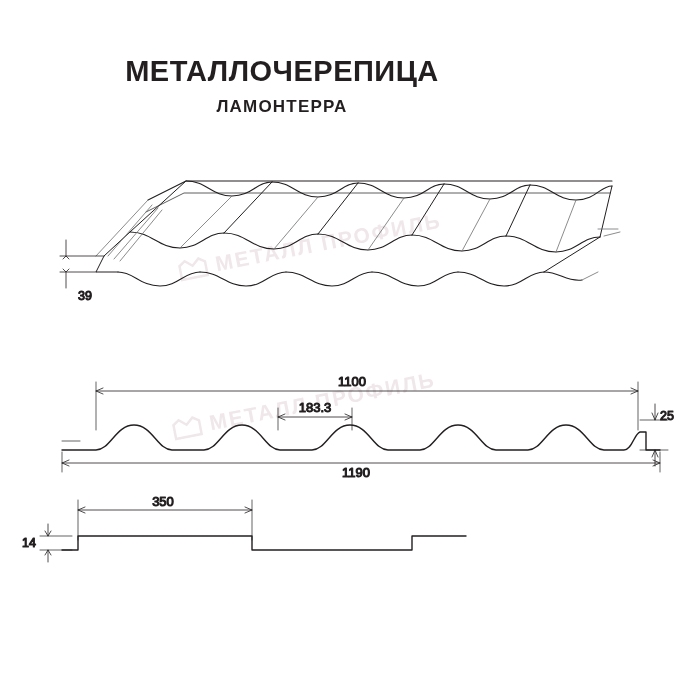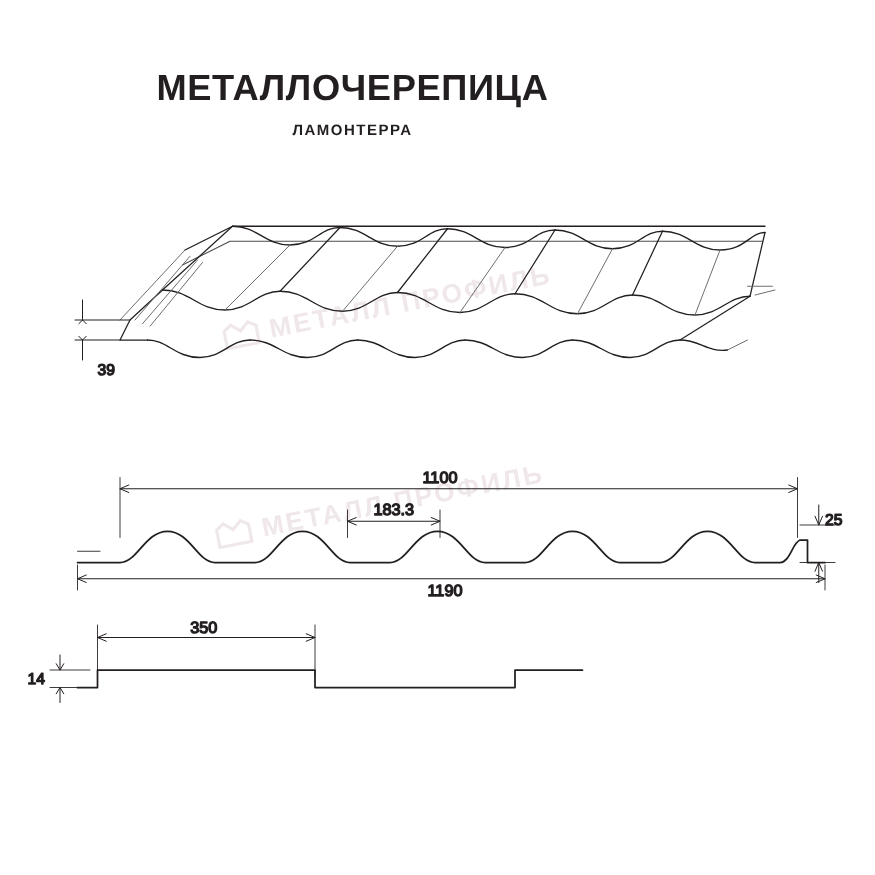--- a/index.html
+++ b/index.html
@@ -28,21 +28,21 @@
   }
   .title {
     font-size: 29px;
     font-weight: bold;
     letter-spacing: 0.5px;
     color: #231f20;
     line-height: 1.05;
     margin: 0;
   }
   .subtitle {
-    font-size: 12px;
+    font-size: 17px;
     font-weight: bold;
     letter-spacing: 1.2px;
     color: #231f20;
     margin-top: 11px;
   }
   .drawing {
     position: absolute;
     left: 0;
     top: 0;
     width: 700px;

